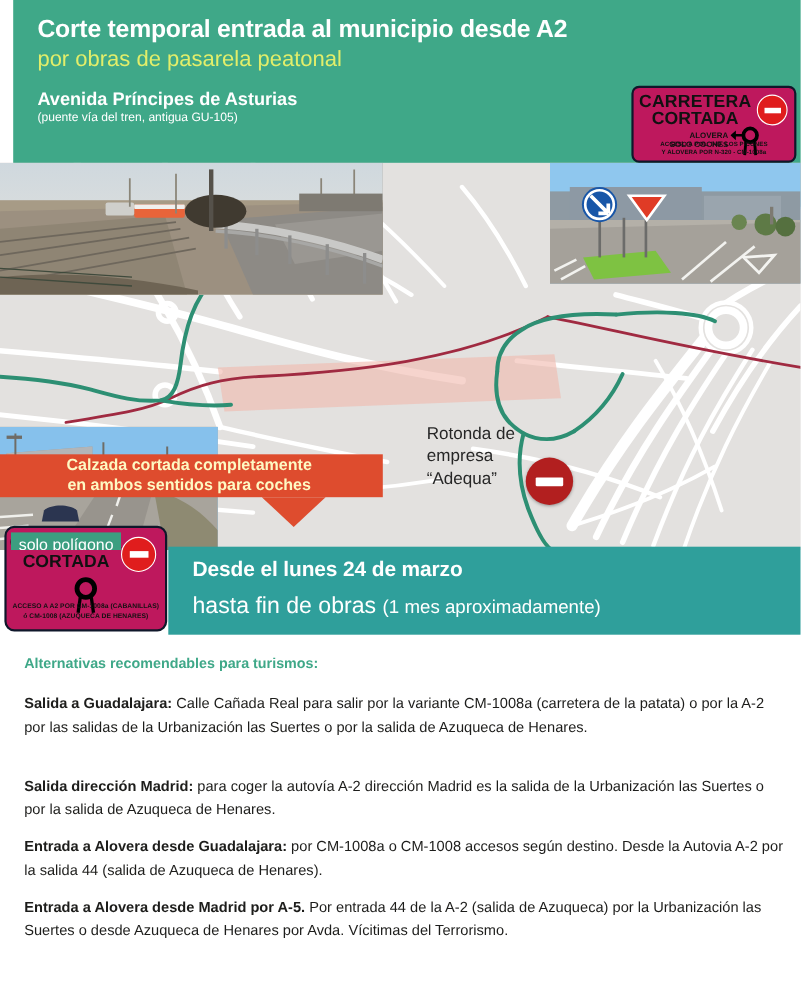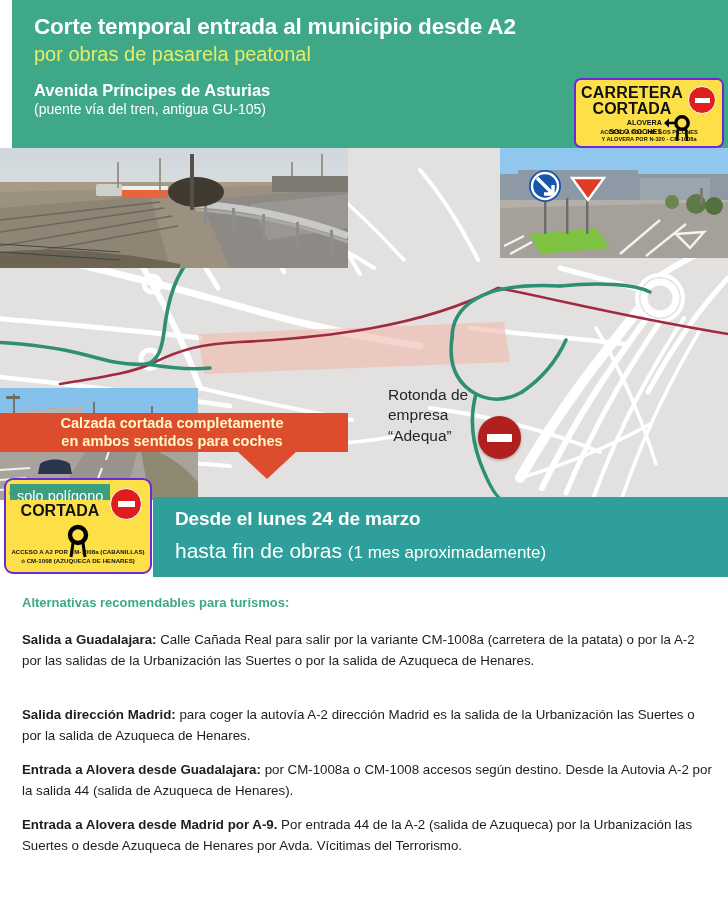--- a/index.html
+++ b/index.html
@@ -18,26 +18,26 @@
     font-size:22.5px;font-weight:bold;color:#ffffff;letter-spacing:-0.2px;
     line-height:1.18;margin:0;
   }
   .h-sub{
     font-size:20px;color:#e2ee6a;line-height:1.2;margin:1px 0 0 0;font-weight:400;
   }
   .h-street{
     font-size:16.5px;font-weight:bold;color:#ffffff;margin:14px 0 0 0;line-height:1.25;
   }
   .h-street2{
-    font-size:14px;font-weight:400;color:#ffffff;margin:0;line-height:1.3;
+    font-size:11px;font-weight:400;color:#ffffff;margin:0;line-height:1.3;
   }
 
   
   .yellow-sign{
-    position:absolute;background:#fde047;border:2px solid #6d28d9;border-radius:7px;
+    position:absolute;background:#be185d;border:2px solid #0f172a;border-radius:7px;
     box-sizing:border-box;overflow:hidden;
   }
   .ys-top{left:574px;top:78px;width:150px;height:70px;}
   .ys-bottom{left:4px;top:478px;width:148px;height:96px;border-radius:9px;}
 
   .ys-line1{font-weight:bold;color:#111;text-align:center;line-height:1.0;}
   .ys-top .ys-line1{font-size:16px;padding-top:5px;letter-spacing:0.2px;padding-right:34px;}
   .ys-top .ys-line1b{font-size:16px;font-weight:bold;color:#111;text-align:center;line-height:1.05;padding-right:34px;}
   .ys-bottom .ys-line1{font-size:16px;padding-top:6px;letter-spacing:0.2px;padding-right:36px;}
   .ys-bottom .ys-line1b{font-size:16px;font-weight:bold;color:#111;text-align:center;line-height:1.1;padding-right:36px;}
@@ -403,17 +403,17 @@
     <div class="para p1">
       <b>Salida a Guadalajara:</b><span> Calle Cañada Real para salir por la variante CM-1008a (carretera de la patata) o por la A-2 por las salidas de la Urbanización las Suertes o por la salida de Azuqueca de Henares.</span>
     </div>
     <div class="para p2">
       <b>Salida dirección Madrid:</b><span> para coger la autovía A-2 dirección Madrid es la salida de la Urbanización las Suertes o por la salida de Azuqueca de Henares.</span>
     </div>
     <div class="para p3">
       <b>Entrada a Alovera desde Guadalajara:</b><span> por CM-1008a o CM-1008 accesos según destino. Desde la Autovia A-2 por la salida 44 (salida de Azuqueca de Henares).</span>
     </div>
     <div class="para p4">
-      <b>Entrada a Alovera desde Madrid por A-9.</b><span> Por entrada 44 de la A-2 (salida de Azuqueca) por la Urbanización las Suertes o desde Azuqueca de Henares por Avda. Vícitimas del Terrorismo.</span>
+      <b>Entrada a Alovera desde Madrid por A-5.</b><span> Por entrada 44 de la A-2 (salida de Azuqueca) por la Urbanización las Suertes o desde Azuqueca de Henares por Avda. Vícitimas del Terrorismo.</span>
     </div>
   </div>
 
 </div>
 
 </body></html>

